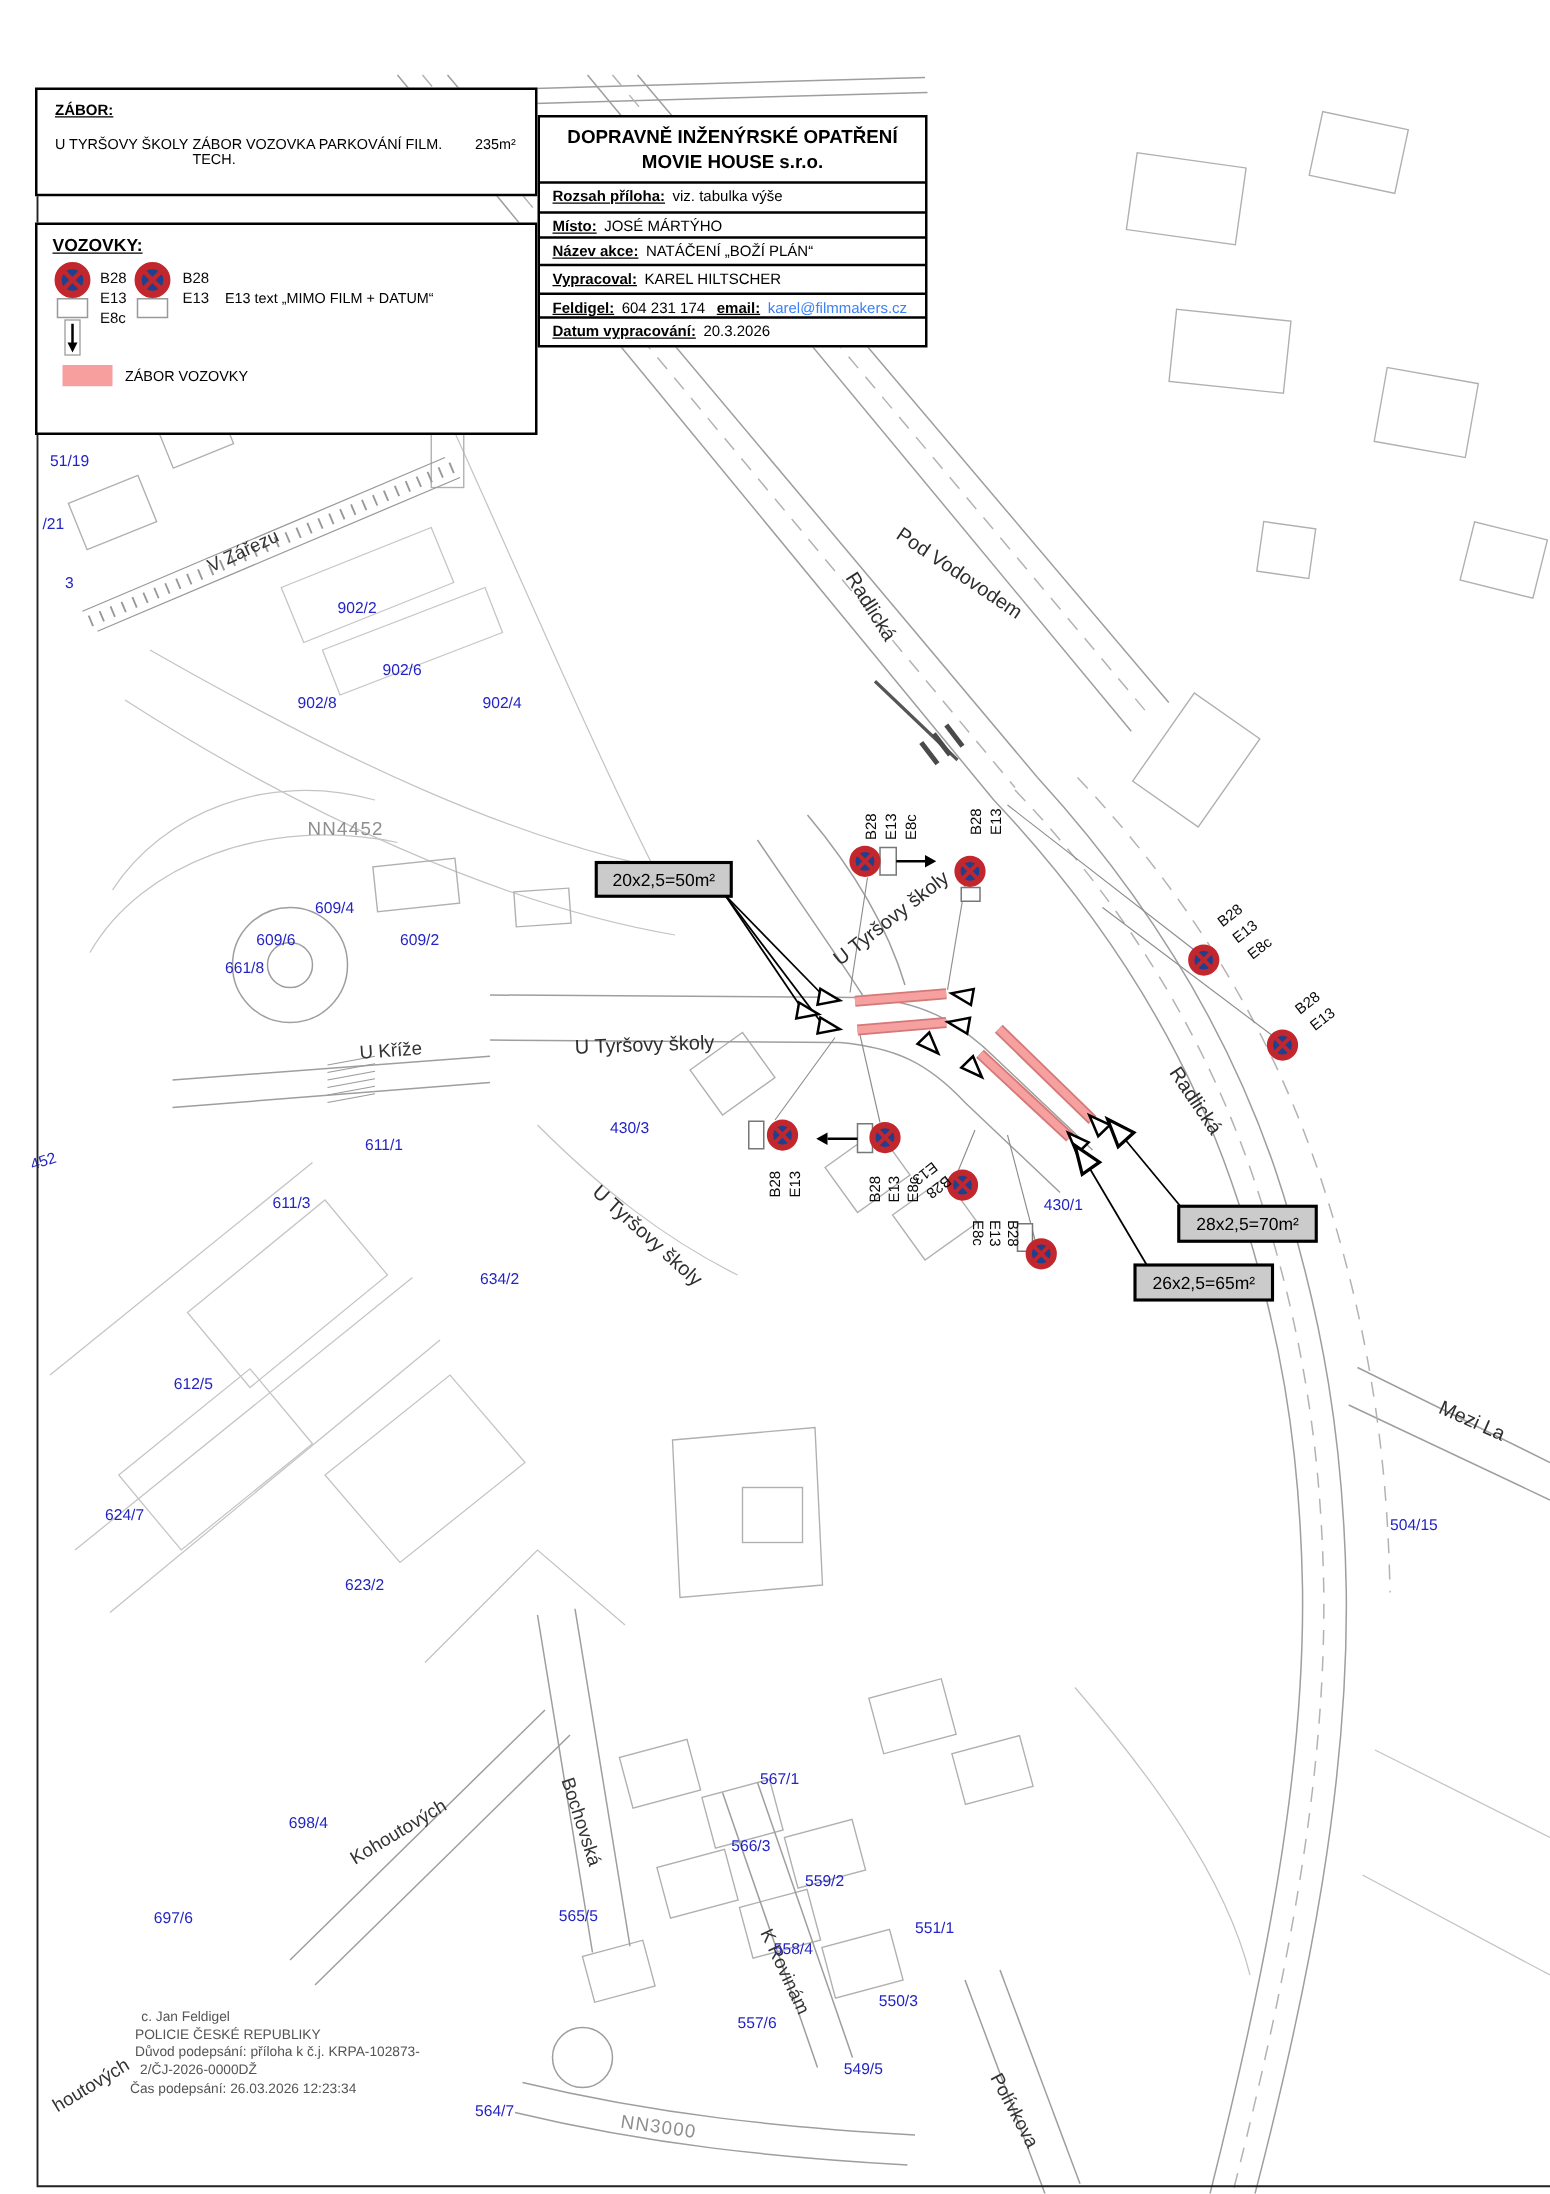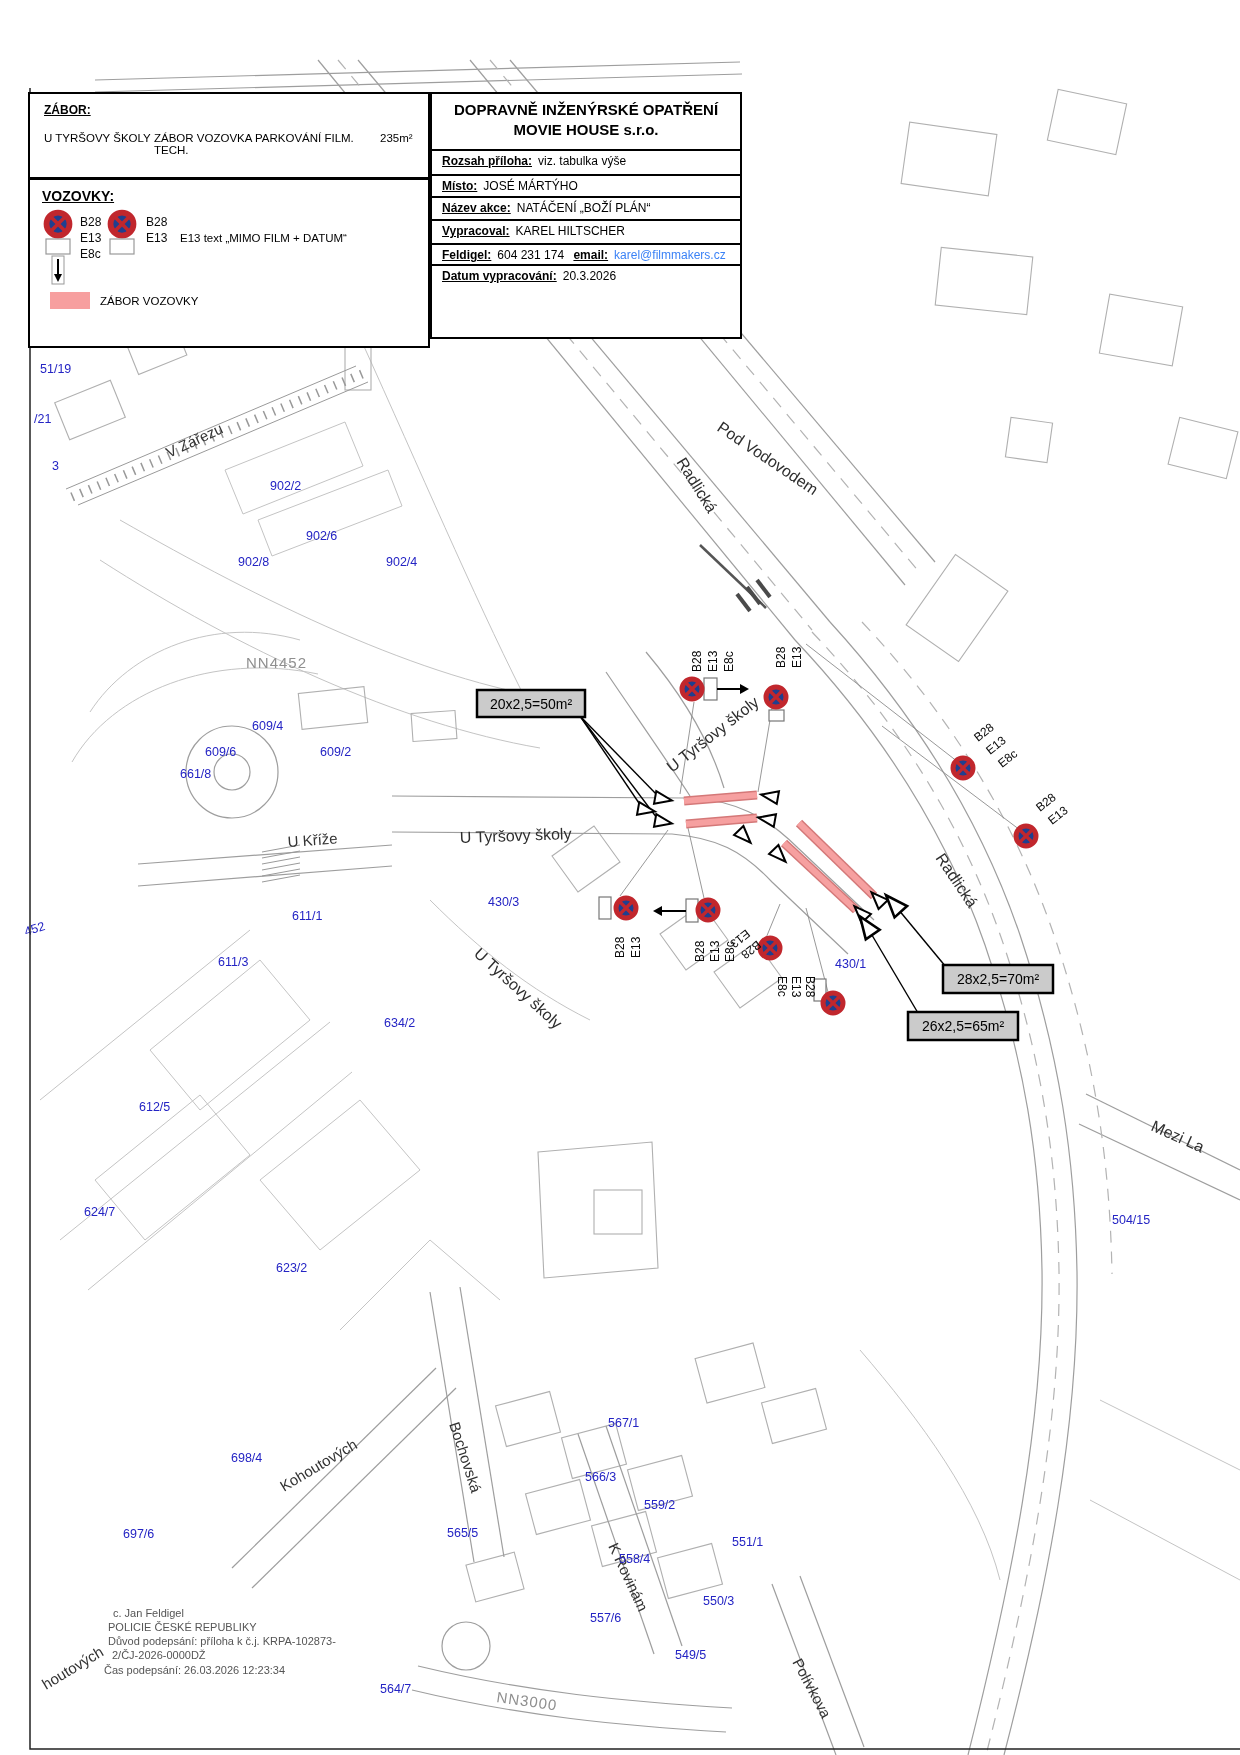--- a/index.html
+++ b/index.html
@@ -2,32 +2,32 @@
 <html><head>
 <meta charset="utf-8">
 <style>
   html,body{margin:0;padding:0;background:#fff;}
   .page{position:relative;width:1240px;height:1755px;background:#fff;overflow:hidden;
         font-family:"Liberation Sans",sans-serif;color:#000;}
   .page svg text{font-family:"Liberation Sans",sans-serif;}
   .box{position:absolute;background:#fff;border:2px solid #000;box-sizing:border-box;}
   .lbl{font-weight:bold;text-decoration:underline;}
   
-  #zabor-box{left:28px;top:92px;width:402px;height:87px;}
+  #zabor-box{left:28px;top:70px;width:402px;height:87px;}
   .zabor-heading{position:absolute;left:14px;top:9px;font-size:12px;}
   .zabor-row{position:absolute;left:14px;top:38px;width:378px;font-size:11.5px;display:flex;}
   .z-place{width:110px;}
   .z-desc{width:226px;}
   .z-area{width:42px;}
   
   #legend-box{left:28px;top:178px;width:402px;height:170px;}
   .legend-heading{position:absolute;left:12px;top:8px;font-size:14px;}
   #legend-box svg{position:absolute;left:0;top:0;}
   
-  #title-block{left:430px;top:92px;width:312px;height:247px;display:flex;flex-direction:column;}
+  #title-block{left:430px;top:92px;width:312px;height:186px;display:flex;flex-direction:column;}
   .tb-title{height:55px;box-sizing:border-box;padding-top:6px;text-align:center;font-weight:bold;font-size:15px;line-height:1.35;}
   .tb-row{border-top:2px solid #000;box-sizing:border-box;padding:3px 0 0 10px;font-size:12px;white-space:nowrap;}
   .tb-row .lbl{margin-right:6px;}
   .tb-termin{height:51px;}
   .termin-val{padding:6px 0 0 48px;}
   .termin-val span{margin-right:30px;}
   .r25{height:25px;} .r22{height:22px;} .r23{height:23px;} .r24{height:24px;} .r21{height:21px;}
   .email{color:#3b82f6;}
   .map-svg{position:absolute;left:0;top:0;}
   .parcel{font-size:12.5px;fill:#2424c4;}

